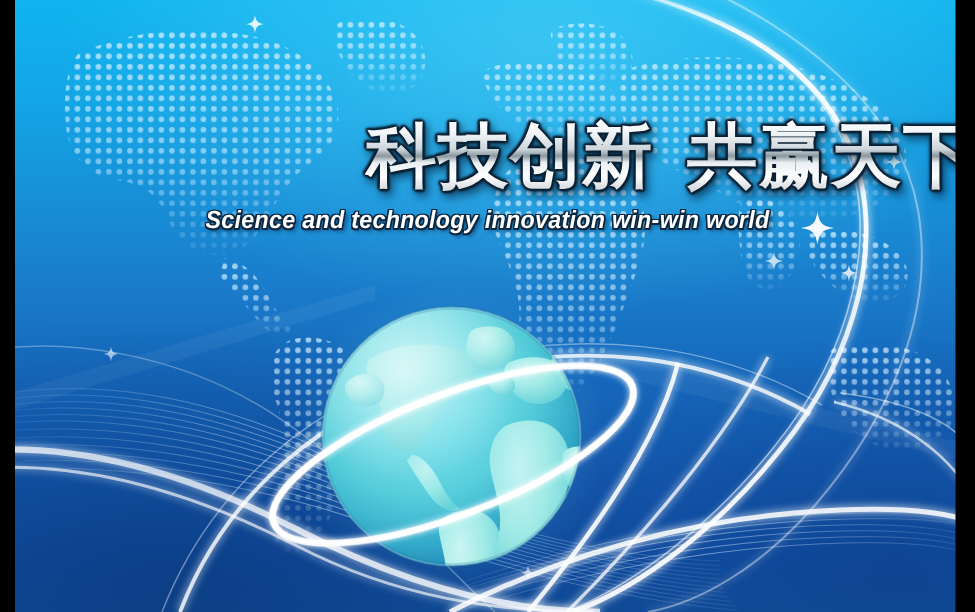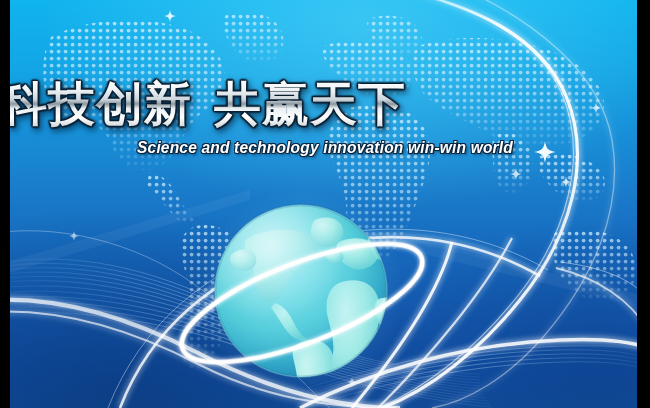--- a/index.html
+++ b/index.html
@@ -77,21 +77,21 @@
     border-radius: 50%;
     background: radial-gradient(circle at 50% 50%, rgba(120,225,245,0.30) 0%, rgba(120,225,245,0.10) 52%, rgba(120,225,245,0) 70%);
   }
 
   
   .headline {
     position: absolute;
     left: 0;
     top: 76px;
     width: 650px;
-    text-align: left;
+    text-align: right;
     font-family: "Liberation Sans", "DejaVu Sans", sans-serif;
     font-weight: bold;
     font-size: 47px;
     line-height: 56px;
     letter-spacing: 1px;
     white-space: nowrap;
     background: linear-gradient(180deg,
         #ffffff 0%,
         #f2f6f8 22%,
         #cdd6dc 42%,

